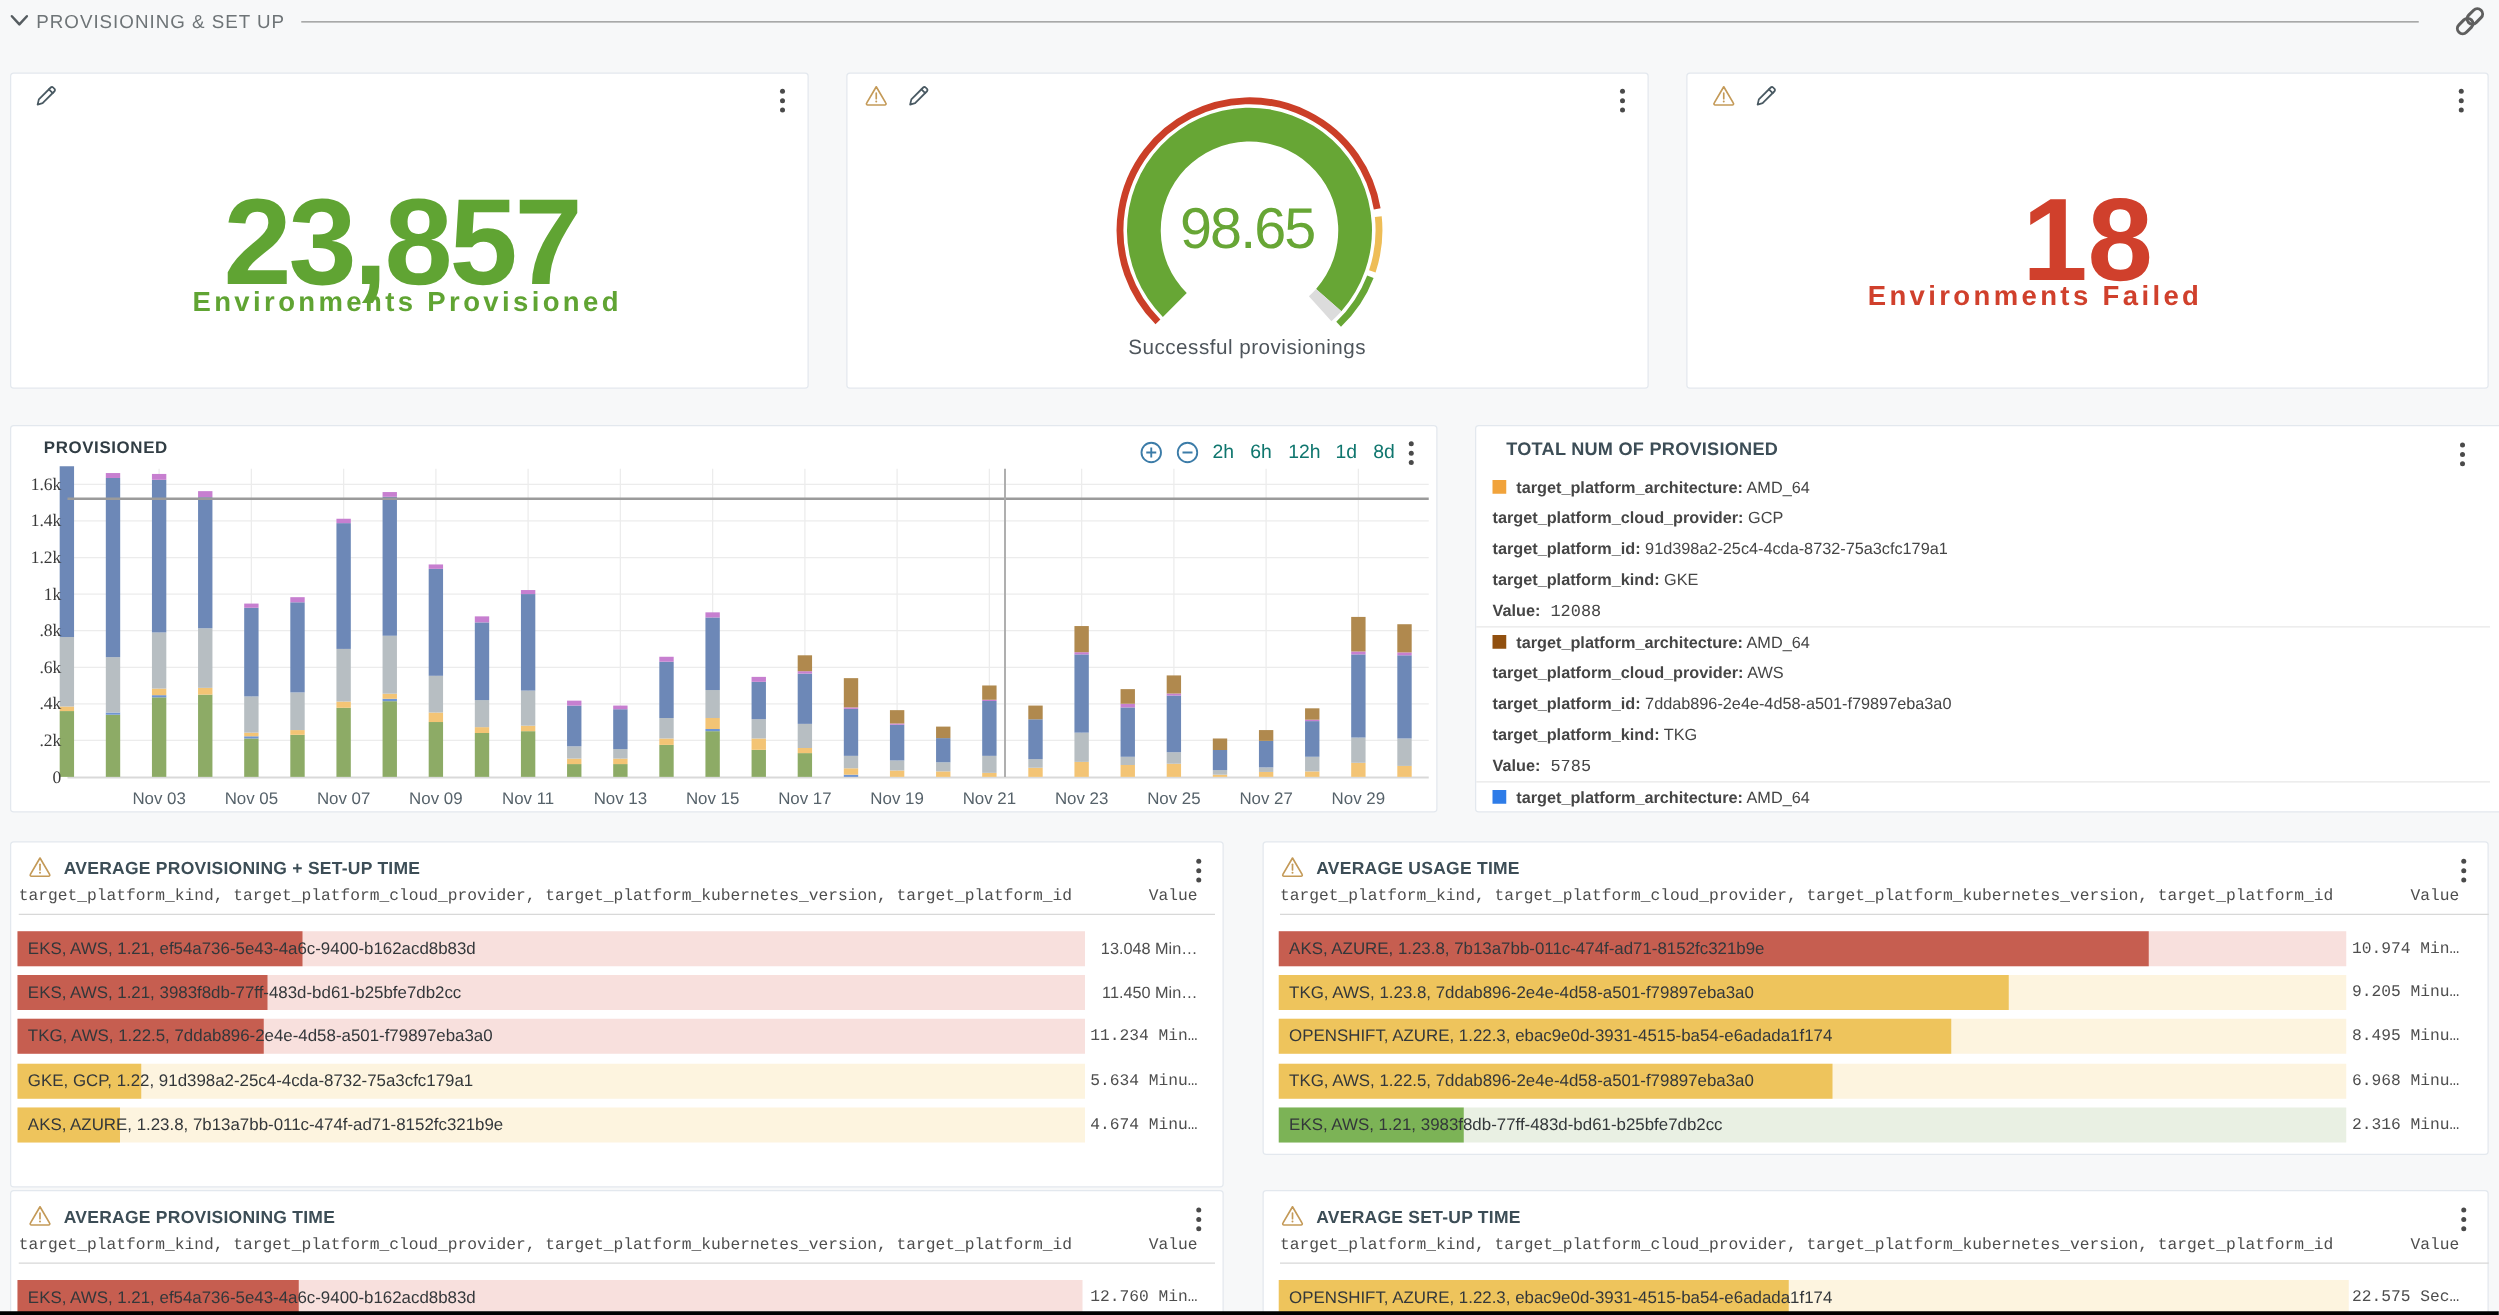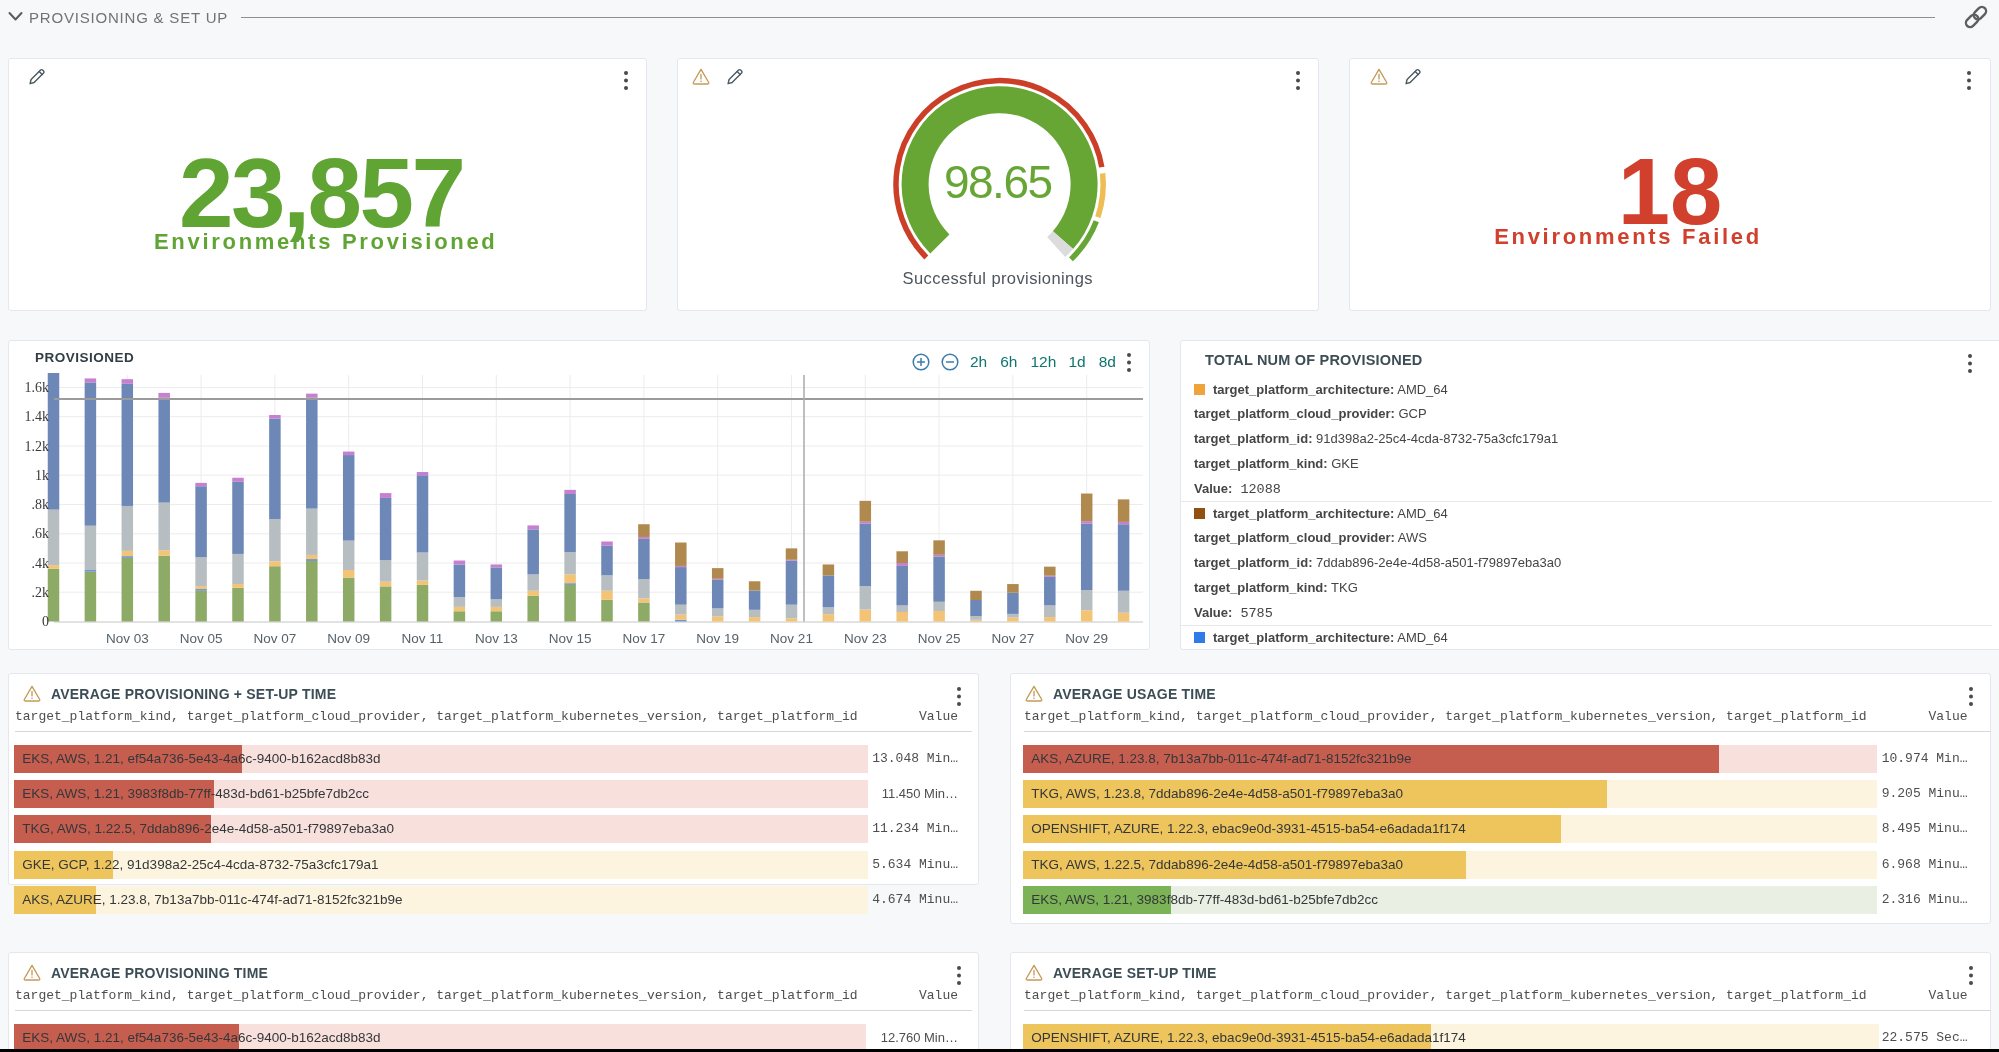--- a/index.html
+++ b/index.html
@@ -312,41 +312,41 @@
     <div style="position:absolute;left:13px;top:167.1px;width:11px;height:11px;background:#91500f"></div>
     <div style="position:absolute;left:32px;top:164.6px;font-size:13px;color:#454545"><b>target_platform_architecture:</b> AMD_64</div>
     <div style="position:absolute;left:13px;top:189.4px;font-size:13px;color:#454545"><b>target_platform_cloud_provider:</b> AWS</div>
     <div style="position:absolute;left:13px;top:214.2px;font-size:13px;color:#454545"><b>target_platform_id:</b> 7ddab896-2e4e-4d58-a501-f79897eba3a0</div>
     <div style="position:absolute;left:13px;top:239.0px;font-size:13px;color:#454545"><b>target_platform_kind:</b> TKG</div>
     <div style="position:absolute;left:13px;top:263.8px;font-size:13px;color:#454545"><b>Value:</b><span style="font-family:'Liberation Mono',monospace;font-size:13.5px"> 5785</span></div>
     <div style="position:absolute;left:0px;top:284.0px;width:811px;height:1px;background:#e8e8e8"></div>
     <div style="position:absolute;left:13px;top:291.1px;width:11px;height:11px;background:#2e7ce8"></div>
     <div style="position:absolute;left:32px;top:288.6px;font-size:13px;color:#454545"><b>target_platform_architecture:</b> AMD_64</div>
   </div>
-<div class="card" style="left:8px;top:673px;width:970.5px;height:212px">
+<div class="card" style="left:8px;top:673px;width:970.5px;height:277px">
     <div style="position:absolute;left:14px;top:11px;width:20px;height:19px">
       <svg style="position:absolute;left:0px;top:0px" width="18" height="17" viewBox="0 0 20 19">
         <path d="M10 1.6 L18.6 16.2 A1.1 1.1 0 0 1 17.6 17.9 H2.4 A1.1 1.1 0 0 1 1.4 16.2 Z" fill="none" stroke="#c49a58" stroke-width="1.5" stroke-linejoin="round"></path>
         <line x1="10" y1="7.2" x2="10" y2="12.2" stroke="#c49a58" stroke-width="1.5" stroke-linecap="round"></line>
         <circle cx="10" cy="14.8" r="0.9" fill="#c49a58"></circle>
       </svg>
     </div>
     <div style="position:absolute;left:42px;top:12px;font-weight:bold;font-size:14px;letter-spacing:.2px;color:#3c4d56">AVERAGE PROVISIONING + SET-UP TIME</div>
     <svg style="position:absolute;left:946.5px;top:12px" width="6" height="22" viewBox="0 0 6 22">
       <circle cx="3" cy="3" r="2" fill="#4a4a4a"></circle>
       <circle cx="3" cy="10.5" r="2" fill="#4a4a4a"></circle>
       <circle cx="3" cy="18" r="2" fill="#4a4a4a"></circle>
     </svg>
     <div style="position:absolute;left:6px;top:35px;font-family:'Liberation Mono',monospace;font-size:13px;color:#4e4e4e;white-space:pre">target_platform_kind, target_platform_cloud_provider, target_platform_kubernetes_version, target_platform_id</div>
     <div style="position:absolute;right:19.5px;top:35px;font-family:'Liberation Mono',monospace;font-size:13px;color:#4e4e4e">Value</div>
     <div style="position:absolute;left:6px;top:57px;width:956.5px;height:1px;background:#d8d8d8"></div>
     <div style="position:absolute;left:5.3px;top:70.5px;width:854px;height:28px;background:#f8e0dd"></div>
     <div style="position:absolute;left:5.3px;top:70.5px;width:227.5px;height:28px;background:#c65e50"></div>
     <div style="position:absolute;left:13.3px;top:76.5px;font-size:13.5px;color:#33373a">EKS, AWS, 1.21, ef54a736-5e43-4a6c-9400-b162acd8b83d</div>
-    <div style="position:absolute;right:19.5px;top:76.5px;font-family:Liberation Mono, monospace;font-size:13px;color:#4e4e4e">13.048 Min…</div>
+    <div style="position:absolute;right:19.5px;top:76.5px;font-family:Liberation Sans, sans-serif;font-size:13px;color:#4e4e4e">13.048 Min…</div>
     <div style="position:absolute;left:5.3px;top:105.9px;width:854px;height:28px;background:#f8e0dd"></div>
     <div style="position:absolute;left:5.3px;top:105.9px;width:200.0px;height:28px;background:#c65e50"></div>
     <div style="position:absolute;left:13.3px;top:111.9px;font-size:13.5px;color:#33373a">EKS, AWS, 1.21, 3983f8db-77ff-483d-bd61-b25bfe7db2cc</div>
     <div style="position:absolute;right:19.5px;top:111.9px;font-family:Liberation Sans, sans-serif;font-size:13px;color:#4e4e4e">11.450 Min…</div>
     <div style="position:absolute;left:5.3px;top:141.3px;width:854px;height:28px;background:#f8e0dd"></div>
     <div style="position:absolute;left:5.3px;top:141.3px;width:196.3px;height:28px;background:#c65e50"></div>
     <div style="position:absolute;left:13.3px;top:147.3px;font-size:13.5px;color:#33373a">TKG, AWS, 1.22.5, 7ddab896-2e4e-4d58-a501-f79897eba3a0</div>
     <div style="position:absolute;right:19.5px;top:147.3px;font-family:'Liberation Mono',monospace;font-size:13px;color:#4e4e4e">11.234 Min…</div>
     <div style="position:absolute;left:5.3px;top:176.7px;width:854px;height:28px;background:#fdf4df"></div>
     <div style="position:absolute;left:5.3px;top:176.7px;width:98.8px;height:28px;background:#eec45c"></div>
@@ -408,21 +408,21 @@
       <circle cx="3" cy="3" r="2" fill="#4a4a4a"></circle>
       <circle cx="3" cy="10.5" r="2" fill="#4a4a4a"></circle>
       <circle cx="3" cy="18" r="2" fill="#4a4a4a"></circle>
     </svg>
     <div style="position:absolute;left:6px;top:35px;font-family:'Liberation Mono',monospace;font-size:13px;color:#4e4e4e;white-space:pre">target_platform_kind, target_platform_cloud_provider, target_platform_kubernetes_version, target_platform_id</div>
     <div style="position:absolute;right:19.5px;top:35px;font-family:'Liberation Mono',monospace;font-size:13px;color:#4e4e4e">Value</div>
     <div style="position:absolute;left:6px;top:57px;width:956.5px;height:1px;background:#d8d8d8"></div>
     <div style="position:absolute;left:5.3px;top:70.5px;width:852px;height:28px;background:#f8e0dd"></div>
     <div style="position:absolute;left:5.3px;top:70.5px;width:225.2px;height:28px;background:#c65e50"></div>
     <div style="position:absolute;left:13.3px;top:76.5px;font-size:13.5px;color:#33373a">EKS, AWS, 1.21, ef54a736-5e43-4a6c-9400-b162acd8b83d</div>
-    <div style="position:absolute;right:19.5px;top:76.5px;font-family:Liberation Sans, sans-serif;font-size:13px;color:#4e4e4e">12.760 Min…</div>
+    <div style="position:absolute;right:19.5px;top:76.5px;font-family:Liberation Mono, monospace;font-size:13px;color:#4e4e4e">12.760 Min…</div>
   </div>
 <div class="card" style="left:1010px;top:952px;width:981px;height:130px">
     <div style="position:absolute;left:14px;top:11px;width:20px;height:19px">
       <svg style="position:absolute;left:0px;top:0px" width="18" height="17" viewBox="0 0 20 19">
         <path d="M10 1.6 L18.6 16.2 A1.1 1.1 0 0 1 17.6 17.9 H2.4 A1.1 1.1 0 0 1 1.4 16.2 Z" fill="none" stroke="#c49a58" stroke-width="1.5" stroke-linejoin="round"></path>
         <line x1="10" y1="7.2" x2="10" y2="12.2" stroke="#c49a58" stroke-width="1.5" stroke-linecap="round"></line>
         <circle cx="10" cy="14.8" r="0.9" fill="#c49a58"></circle>
       </svg>
     </div>
     <div style="position:absolute;left:42px;top:12px;font-weight:bold;font-size:14px;letter-spacing:.2px;color:#3c4d56">AVERAGE SET-UP TIME</div>

